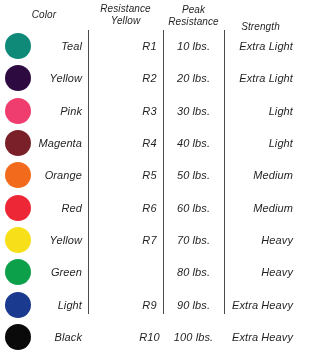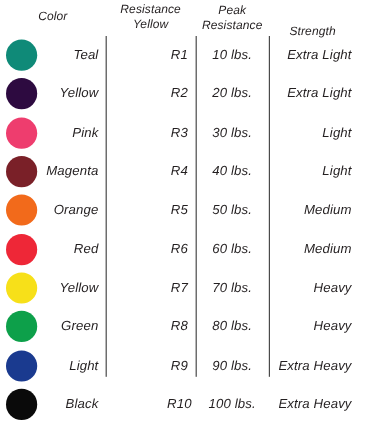--- a/index.html
+++ b/index.html
@@ -189,21 +189,20 @@
       <div class="swatch" style="background: rgb(247, 224, 25);"></div>
       <div class="cell color-label">Yellow</div>
       <div class="cell level">R7</div>
       <div class="cell peak">70 lbs.</div>
       <div class="cell strength">Heavy</div>
     </div>
 
     <div class="row">
       <div class="swatch" style="background: rgb(13, 160, 74);"></div>
       <div class="cell color-label">Green</div>
-      <div class="cell level">R8</div>
       <div class="cell peak">80 lbs.</div>
       <div class="cell strength">Heavy</div>
     </div>
 
     <div class="row">
       <div class="swatch" style="background: rgb(26, 58, 143);"></div>
       <div class="cell color-label">Light</div>
       <div class="cell level">R9</div>
       <div class="cell peak">90 lbs.</div>
       <div class="cell strength">Extra Heavy</div>

